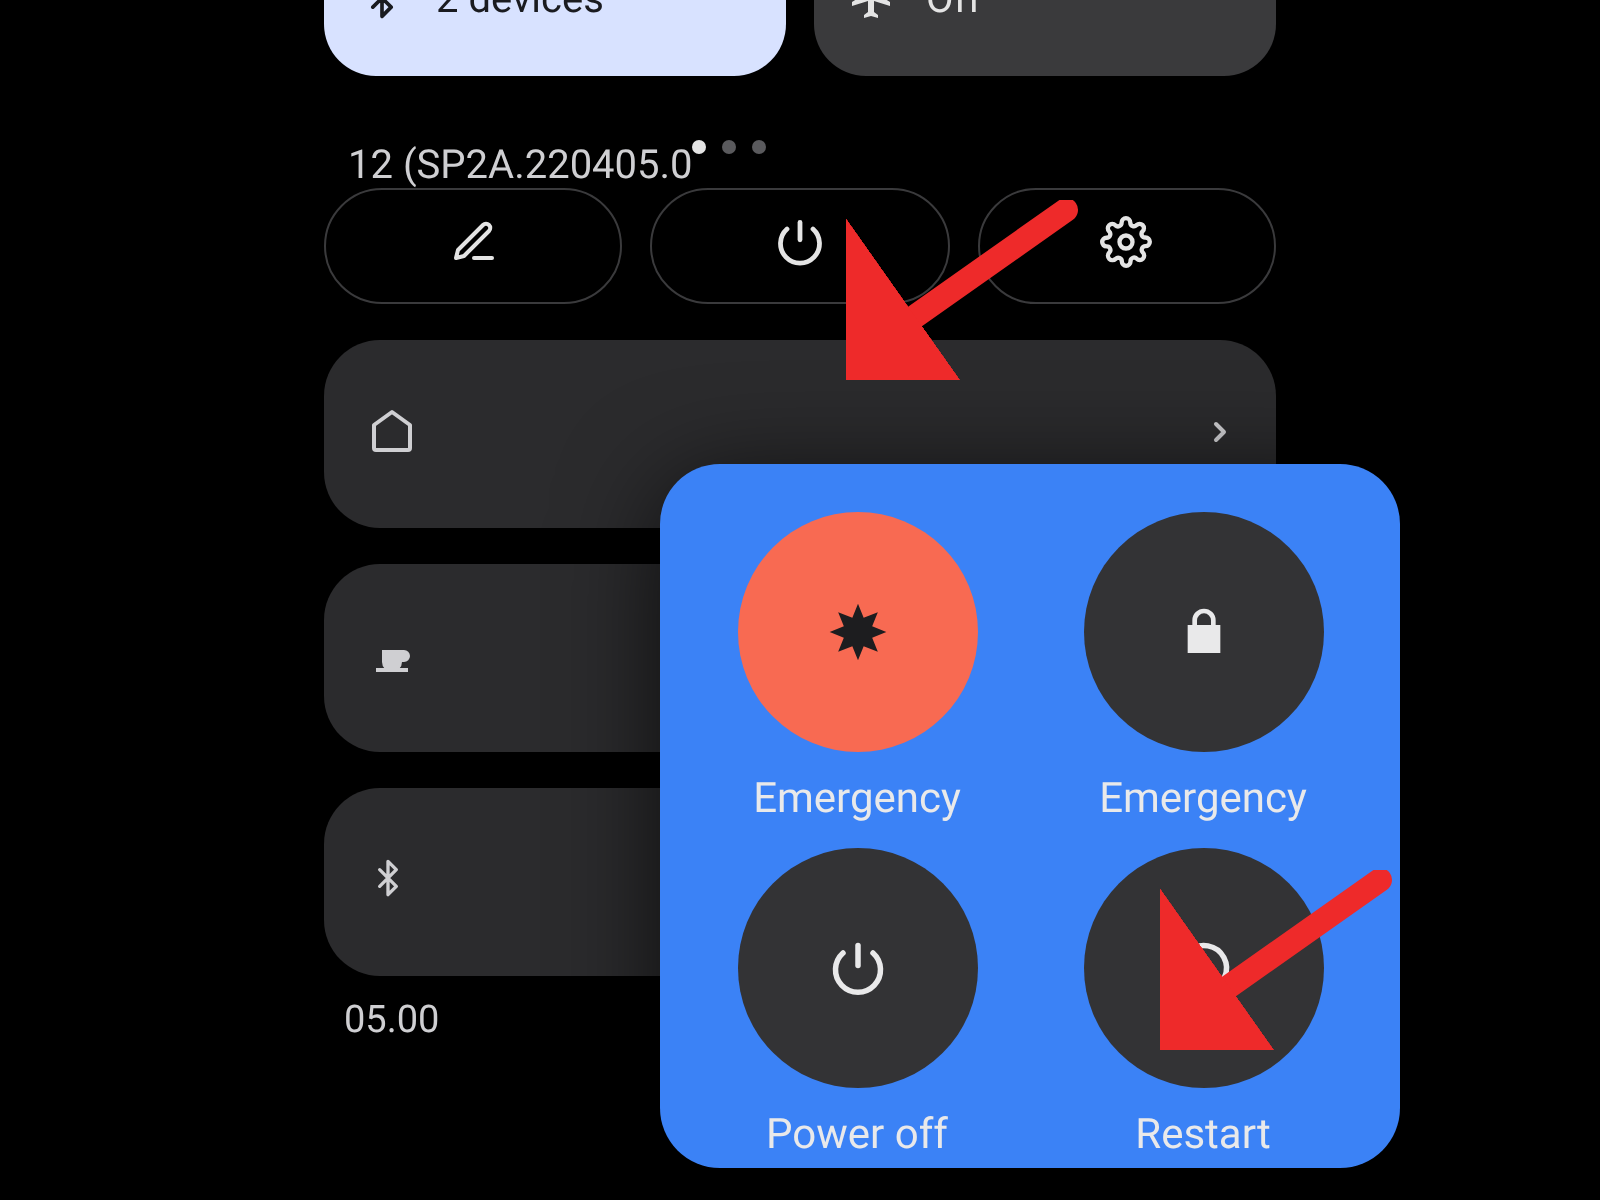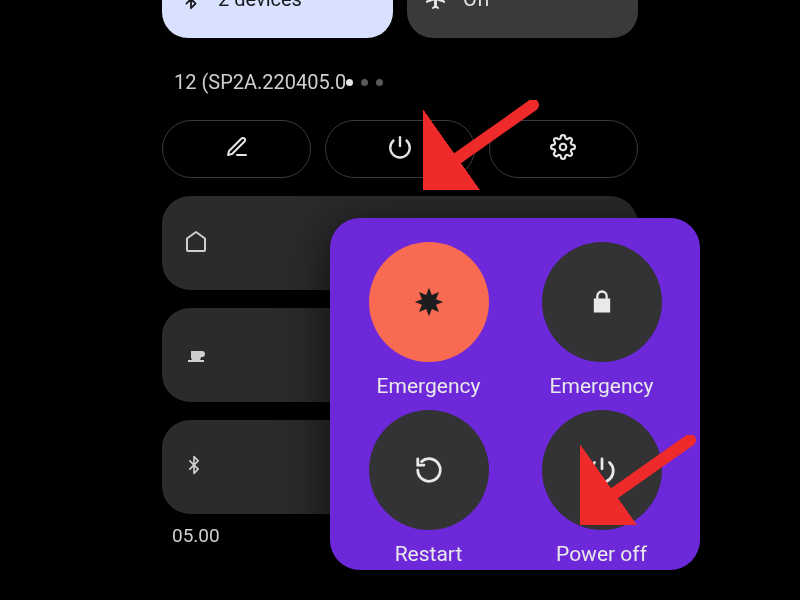--- a/index.html
+++ b/index.html
@@ -36,22 +36,21 @@
   .qs-tile.on  { background: #d8e2ff; color: #1a1b20; }
   .qs-tile.off { background: #3a3a3c; color: #e4e4e4; }
   .qs-tile .icon { width: 26px; height: 26px; display:flex; align-items:center; justify-content:center;}
   .qs-tile .txt { font-size: 20px; }
   
   .build {
     padding: 0 24px;
     font-size: 20px;
     color: #cfcfd2;
     display:flex;
-    align-items:center;
-    margin-bottom: 26px;
+    align-items:flex-start;
   }
   .dots { display:flex; gap:8px;}
   .dot { width:7px;height:7px;border-radius:50%; background:#5a5a5d;}
   .dot.active{ background:#e4e4e4;}
   
   .pill-row {
     display:flex;
     gap: 14px;
     padding: 0 12px;
     margin-bottom: 18px;
@@ -90,23 +89,23 @@
   }
   .buildsmall{
     padding: 10px 22px 0 22px;
     font-size:19px;
     color:#cfcfd2;
   }
   
   .power-menu{
     position:absolute;
     left: 330px;
-    top: 218px;
+    top: 232px;
     width: 370px;
-    background:#6d28d9;
+    background:#3b82f6;
     border-radius:30px;
     padding: 24px 18px 4px 18px;
     box-shadow: 0 8px 50px rgba(0,0,0,.7);
   }
   .pm-grid{
     display:grid;
     grid-template-columns: 1fr 1fr;
     gap: 12px 12px;
   }
   .pm-item{
@@ -239,34 +238,34 @@
       <div class="pm-circle">
         <svg width="28" height="28" viewBox="0 0 24 24" fill="#e9e9ea">
             <path d="M17 9V7a5 5 0 0 0-10 0v2H5v12h14V9h-2zM9 7a3 3 0 0 1 6 0v2H9V7z"></path>
           </svg>
       </div>
       <div class="pm-label">Emergency</div>
     </div>
     <div class="pm-item">
       <div class="pm-circle">
         <svg width="30" height="30" viewBox="0 0 24 24" fill="none" stroke="#e9e9ea" stroke-width="2.2" stroke-linecap="round">
+            <path d="M12 3v8"></path>
+            <path d="M18 6a9 9 0 1 1-12 0"></path>
+          </svg>
+      </div>
+      <div class="pm-label">Power off</div>
+    </div>
+    <div class="pm-item">
+      <div class="pm-circle">
+        <svg width="30" height="30" viewBox="0 0 24 24" fill="none" stroke="#e9e9ea" stroke-width="2.2" stroke-linecap="round">
             <path d="M3 12a9 9 0 1 0 3-6.7"></path>
             <polyline points="3 3 3 8 8 8" fill="none"></polyline>
           </svg>
       </div>
       <div class="pm-label">Restart</div>
-    </div>
-    <div class="pm-item">
-      <div class="pm-circle">
-        <svg width="30" height="30" viewBox="0 0 24 24" fill="none" stroke="#e9e9ea" stroke-width="2.2" stroke-linecap="round">
-            <path d="M12 3v8"></path>
-            <path d="M18 6a9 9 0 1 1-12 0"></path>
-          </svg>
-      </div>
-      <div class="pm-label">Power off</div>
     </div>
   </div>
 </div>
 
 <div class="arrow" style="left:423px; top:100px;">
   <svg width="120" height="90" viewBox="0 0 120 90">
     <defs>
         <marker id="ah1" markerWidth="12" markerHeight="12" refX="2" refY="6" orient="auto">
           <path d="M0 0L12 6L0 12z" fill="#ee2a2a"></path>
         </marker>

